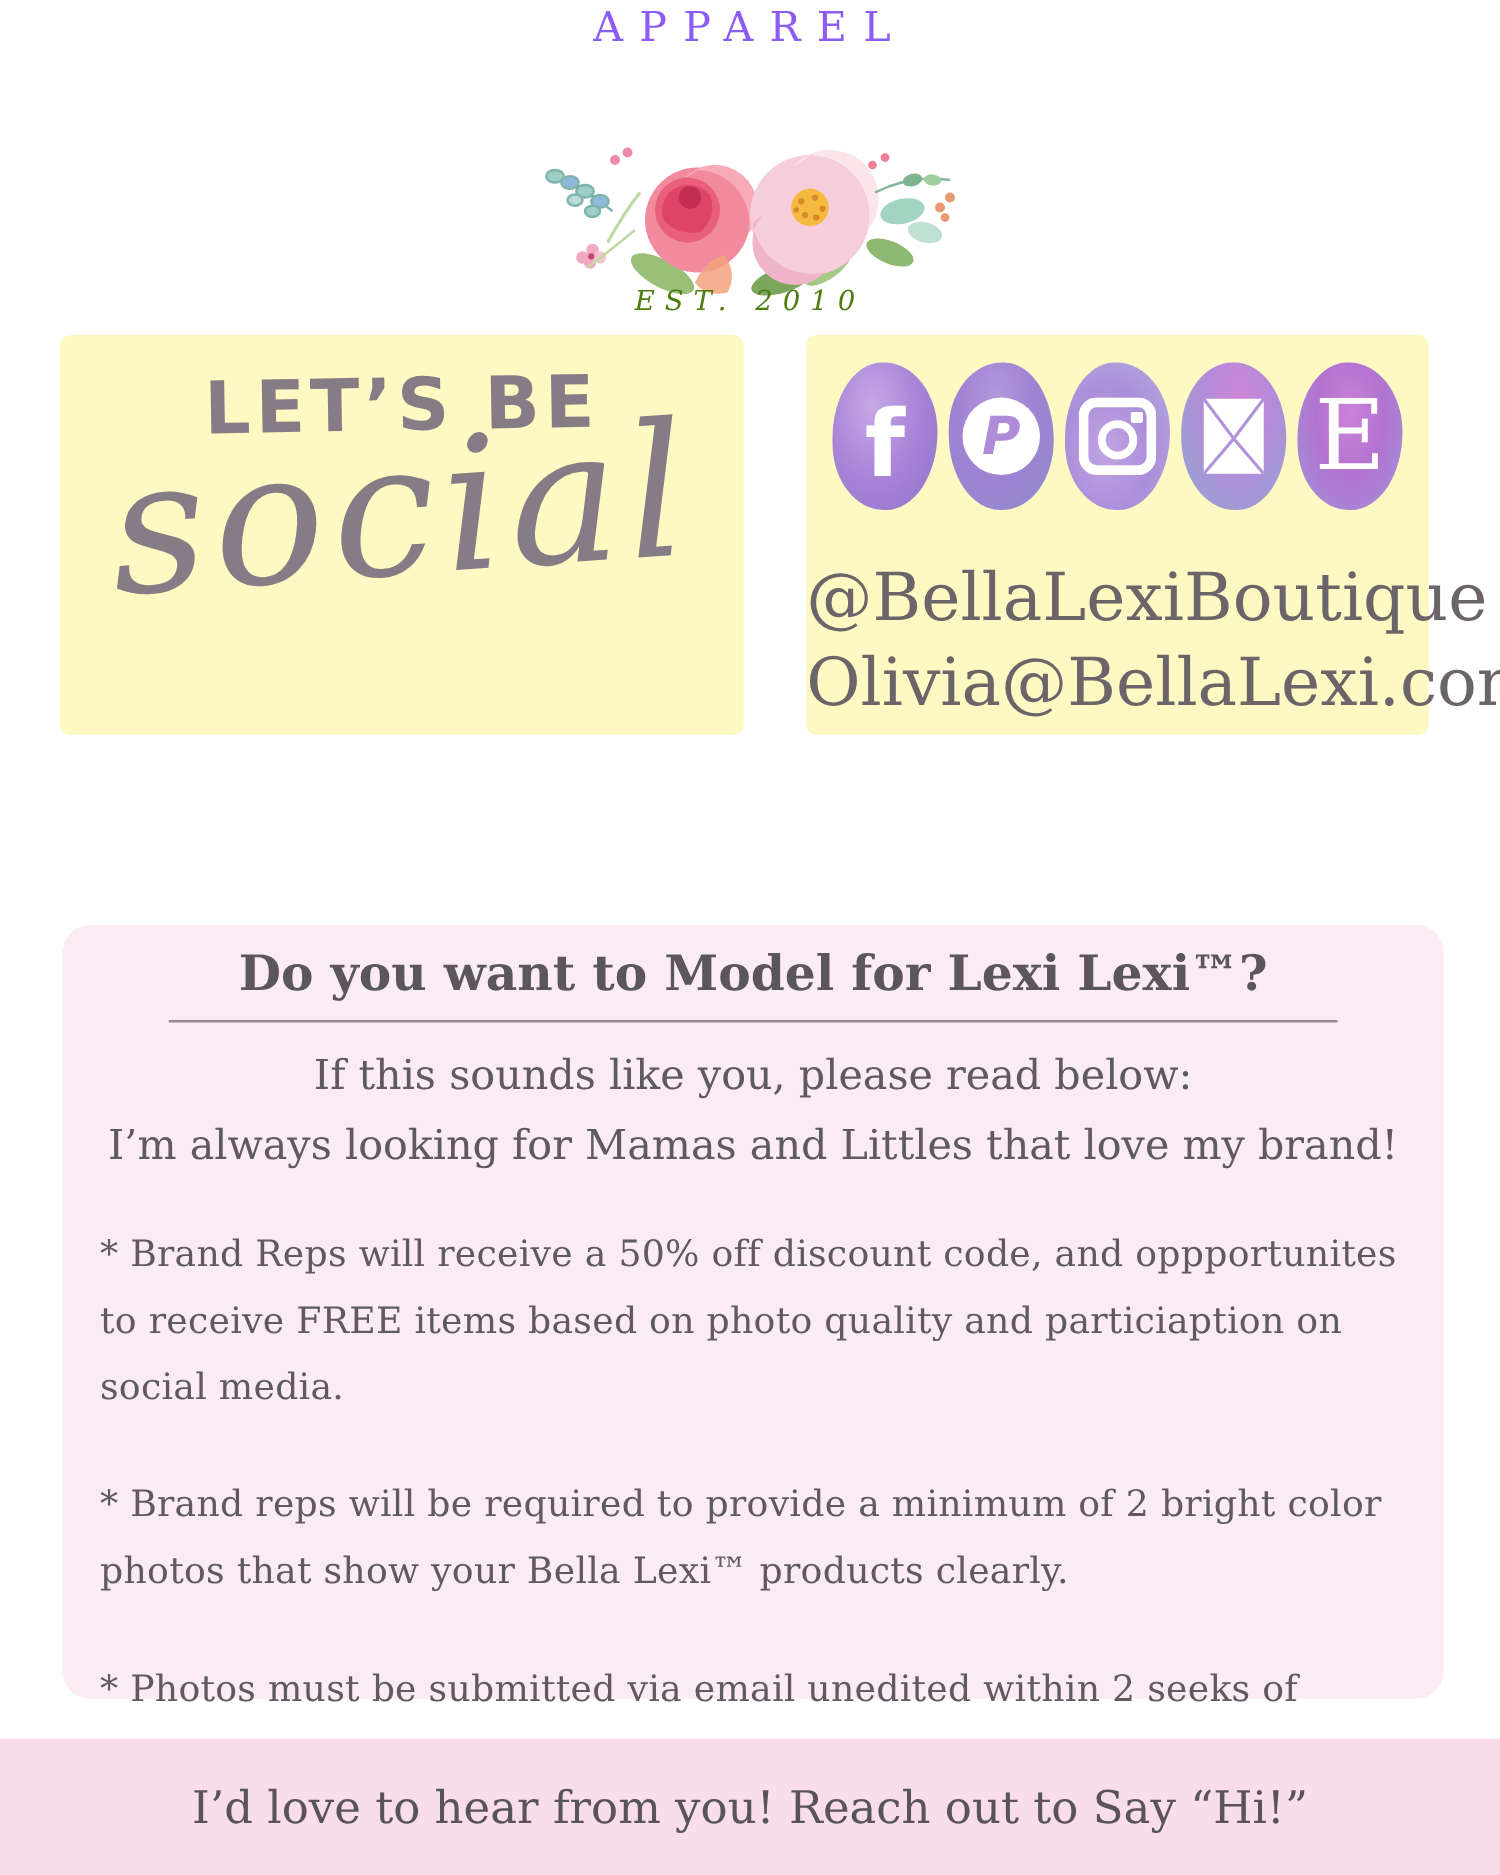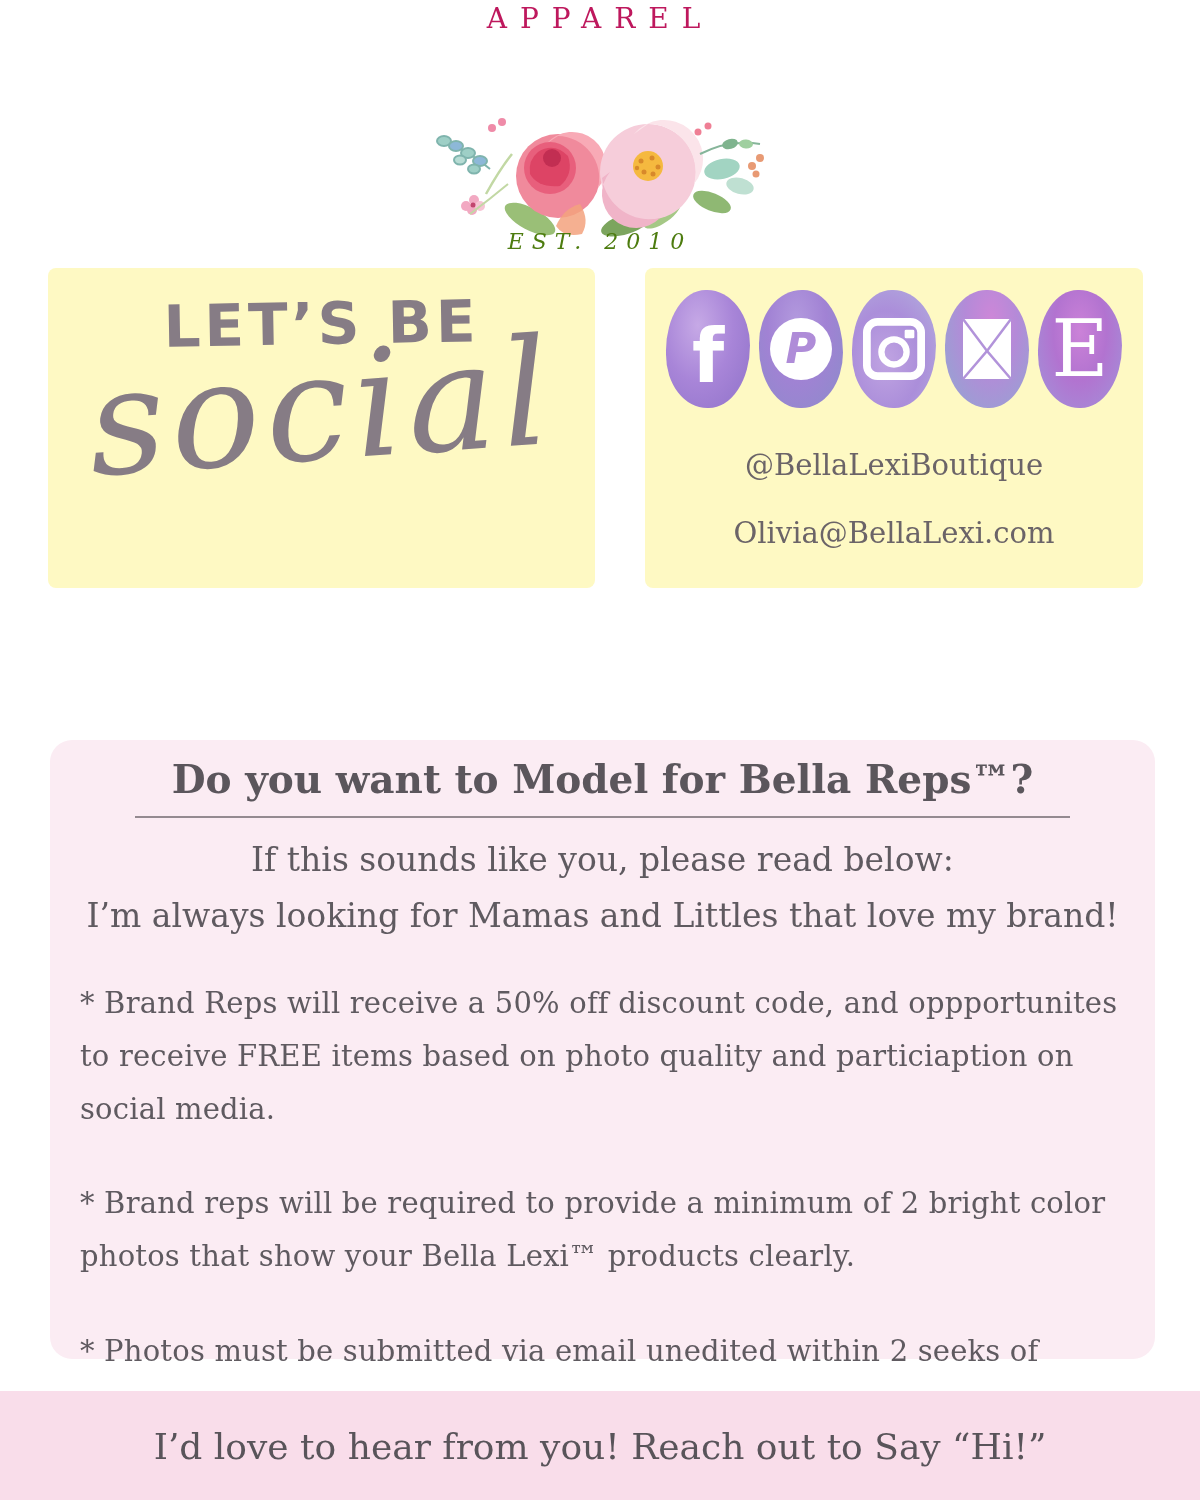--- a/index.html
+++ b/index.html
@@ -23,21 +23,21 @@
 
   
   .logo-section {
     height:263px; position:relative; text-align:center; background:#ffffff;
   }
   .logo-script {
     font-style:italic; font-size:96px; line-height:1.0;
     color:#1c1c1c; padding-top:6px; letter-spacing:4px;
   }
   .logo-sub {
-    font-size:28px; letter-spacing:13px; color:#be185d; margin-top:2px;
+    font-size:33px; letter-spacing:13px; color:#8b5cf6; margin-top:2px;
     position:relative; z-index:2;
   }
   .logo-flowers { position:absolute; left:50%; transform:translateX(-50%); top:112px; z-index:1; }
   .logo-est {
     position:absolute; left:0; right:0; top:227px; z-index:2;
     font-size:22px; letter-spacing:8px; color:#4d7c0f;font-style:italic;
   }
 
   
   .boxes-row {
@@ -86,22 +86,22 @@
   .pin-circle span {
     color:#af8cd8; font-family:"DejaVu Sans", sans-serif; font-weight:bold;
     font-size:42px; font-style:italic; line-height:1;
   }
   .glyph-E {
     color:#ffffff; font-family:"DejaVu Serif", serif;
     font-size:78px; line-height:1;
   }
 
   .handle-line {
-    position:absolute; left:0; right:0; text-align:center;
-    color:#6b6468; font-size:29px;
+    position:absolute; left:0; right:0; text-align:left;
+    color:#6b6468; font-size:53px;
   }
   .handle-1 { top:180px; }
   .handle-2 { top:248px; }
 
   
   .model-box {
     position:absolute; left:50px; top:738px; width:1105px; height:619px;
     background:#fbecf3; border-radius:22px;
     color:#5f5a60; padding:14px 30px 0 30px;
   }
@@ -236,21 +236,21 @@
         <div class="wc-oval wc-5">
           <span class="glyph-E">E</span>
         </div>
       </div>
       <div class="handle-line handle-1">@BellaLexiBoutique</div>
       <div class="handle-line handle-2">Olivia@BellaLexi.com</div>
     </div>
   </div>
 
   <section class="model-box">
-    <h2 class="model-title">Do you want to Model for Bella Reps™?</h2>
+    <h2 class="model-title">Do you want to Model for Lexi Lexi™?</h2>
     <hr class="model-divider">
     <p class="model-intro">If this sounds like you, please read below:</p>
     <p class="model-intro">I’m always looking for Mamas and Littles that love my brand!</p>
     <p class="model-para">* Brand Reps will receive a 50% off discount code, and oppportunites to receive FREE items based on photo quality and particiaption on social media.</p>
     <p class="model-para">* Brand reps will be required to provide a minimum of 2 bright color photos that show your Bella Lexi™ products clearly.</p>
     <p class="model-para">* Photos must be submitted via email unedited within 2 seeks of receiving  your Bella Lexi™ items.</p>
     <p class="model-para">--------&gt; To apply, please email your photos using Bella Lexi™ products and/or a link to your social media to Olivia@BellaLexi.com .  I can’t wait to have you a part of my team!</p>
   </section>
 
   <footer class="banner bottom">

